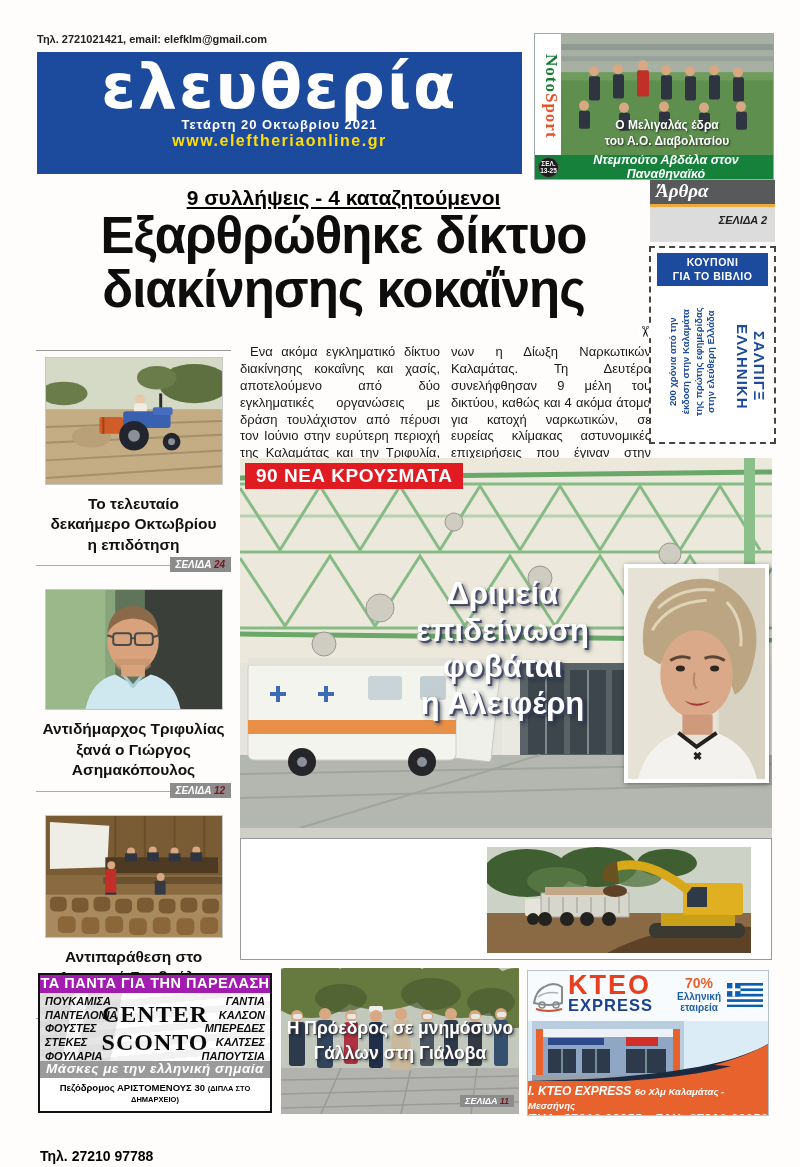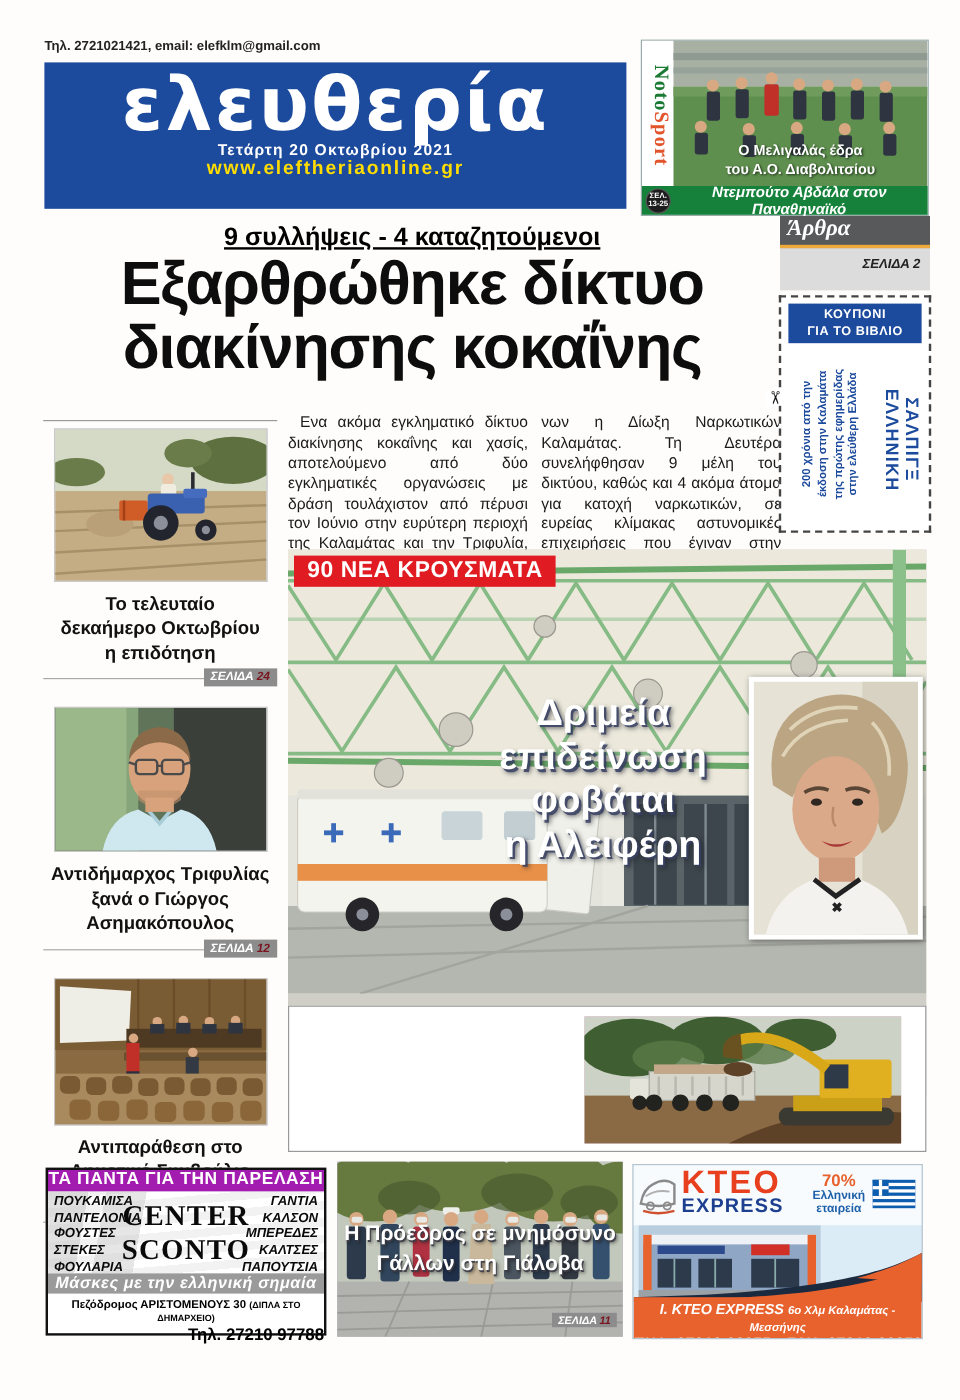--- a/index.html
+++ b/index.html
@@ -78,39 +78,39 @@
   .pa-head { background:#a21caf; color:#fff; text-align:center; font-size:14.5px; font-weight:800; padding:0 0 2px; letter-spacing:0.5px; }
   .pa-body { position:relative; height:68px; background:
       linear-gradient(100deg, rgba(200,200,200,.55) 0 14%, rgba(255,255,255,0) 14% 20%, rgba(205,205,205,.5) 20% 34%, rgba(255,255,255,0) 34% 100%),
       repeating-linear-gradient(175deg, #f2f2f2 0 7px, #fff 7px 14px); }
   .pa-list { position:absolute; top:2px; font-size:11px; font-weight:bold; font-style:italic; line-height:1.24; color:#0a0a0a; }
   .pa-left { left:5px; } .pa-right { right:5px; text-align:right; }
   .pa-store { position:absolute; left:0; right:0; top:8px; text-align:center; font-family:"Liberation Serif", serif; font-weight:bold; font-size:24px; line-height:1.15; letter-spacing:1px; color:#0a0a0a; }
   .pa-masks { background:#9a9a9a; color:#fff; font-style:italic; font-weight:bold; font-size:13.5px; text-align:center; padding:0 0 2px; letter-spacing:0.5px; }
   .pa-addr { text-align:center; font-size:9.5px; font-weight:800; margin-top:4px; }
   .pa-addr .small { font-size:7.5px; }
-  .pa-phone { text-align:right; font-size:14px; font-weight:800; }
+  .pa-phone { text-align:left; font-size:14px; font-weight:800;margin-top:44px; }
 
   
   .president { position:absolute; left:281px; top:968px; width:238px; height:146px; overflow:hidden; background:#aab; }
   .pr-cap { position:absolute; left:0; right:0; top:50%; transform:translateY(-50%); text-align:center; color:#fff; font-weight:800; font-size:17.5px; line-height:1.45; white-space:pre-line; text-shadow:1px 1px 0 rgba(60,60,70,.9), 2px 2px 3px rgba(20,20,20,.6); }
   .pr-badge { position:absolute; right:5px; bottom:6px; }
   .pr-badge .pbadge { font-size:9px; padding:1px 5px; }
 
   
   .kteo { position:absolute; left:527px; top:970px; width:242px; height:146px; background:#dcecf7; border:1px solid #b5c3cc; overflow:hidden; }
   .kt-top { position:relative; height:50px; background:#f7fbfe; }
   .kt-logo { position:absolute; left:40px; top:1px; line-height:1; }
   .kt-kteo { color:#e8401f; font-size:27px; font-weight:800; letter-spacing:2px; }
   .kt-express { color:#1d3f8f; font-size:16.5px; font-weight:800; letter-spacing:1px; margin-top:-2px; }
   .kt-right { position:absolute; right:5px; top:5px; display:flex; gap:6px; align-items:center; }
   .kt-pct-wrap { text-align:center; line-height:1.1; }
   .kt-pct { color:#e8622d; font-weight:800; font-size:14px; }
   .kt-pct-sub { color:#1d5fa8; font-size:10px; font-weight:bold; white-space:pre-line; }
-  .kt-band { position:absolute; left:0; right:0; bottom:0; height:34px; background:#e8622d; color:#fff; text-align:center; font-weight:800; font-style:italic; }
+  .kt-band { position:absolute; left:0; right:0; bottom:0; height:34px; background:#e8622d; color:#fff; font-weight:800; font-style:italic; }
   .kt-b1 { font-size:12px; margin-top:3px; }
   .kt-b1 .sub { font-size:9.5px; }
   .kt-b2 { font-size:12.5px; letter-spacing:0.5px; }
 
   svg { display:block; }
 </style>
 </head>
 <body>
 
 <div id="page">

